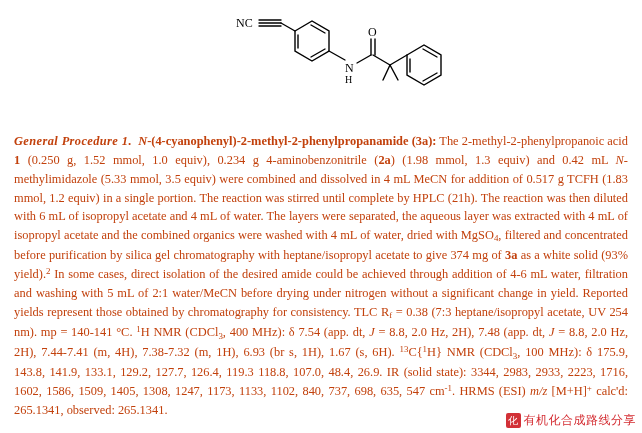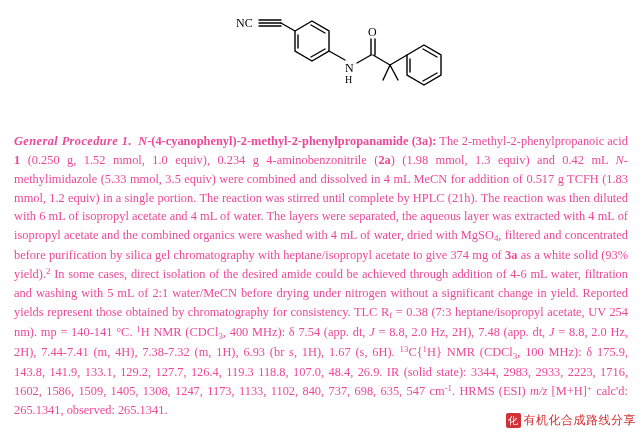--- a/index.html
+++ b/index.html
@@ -32,21 +32,21 @@
   
   .body-text {
     position: absolute;
     left: 14px;
     top: 132px;
     width: 614px;
     font-size: 12.4px;
     line-height: 1.52;
     text-align: justify;
     text-justify: inter-word;
-    color: #ec4899;
+    color: #c2410c;
   }
   .body-text p {
     margin: 0;
     text-indent: 0;
   }
   .hdr {
     font-style: italic;
     font-weight: bold;
     letter-spacing: 0.4px;
   }

